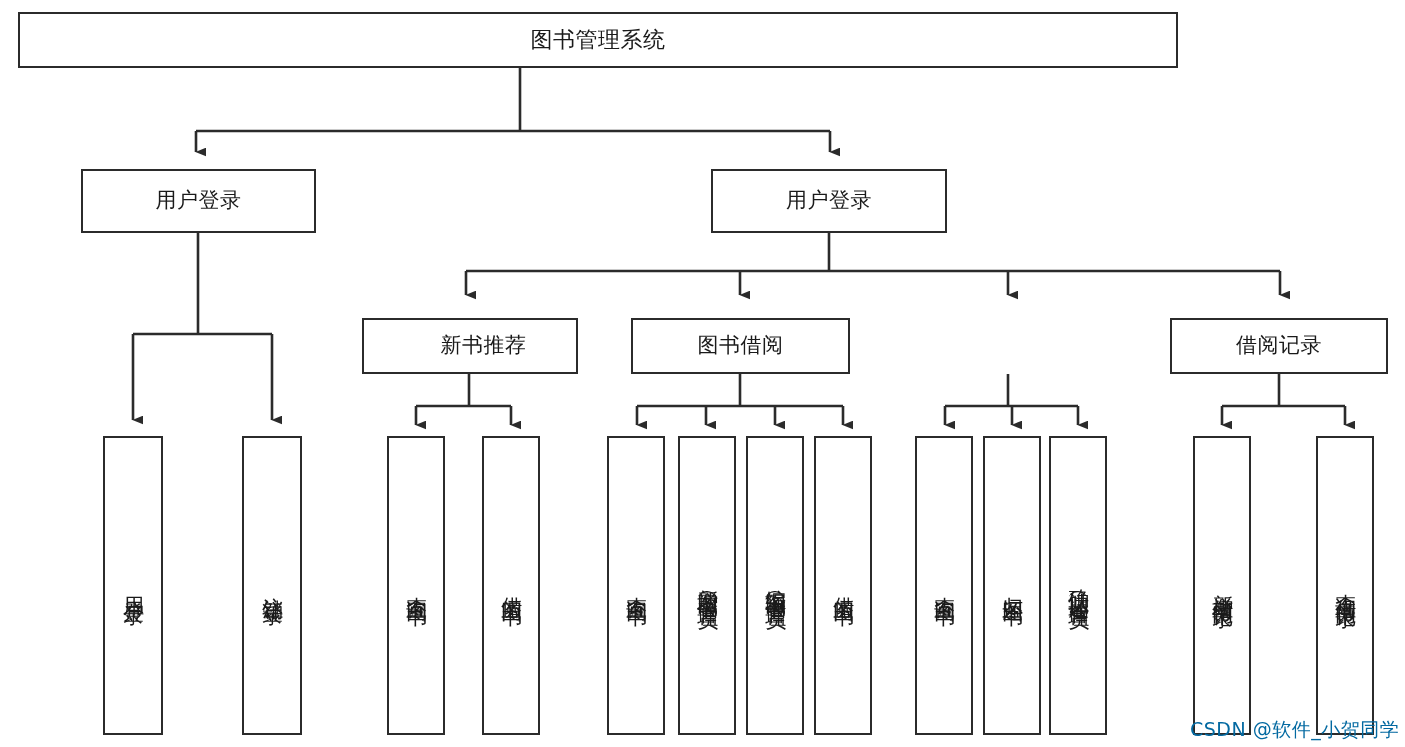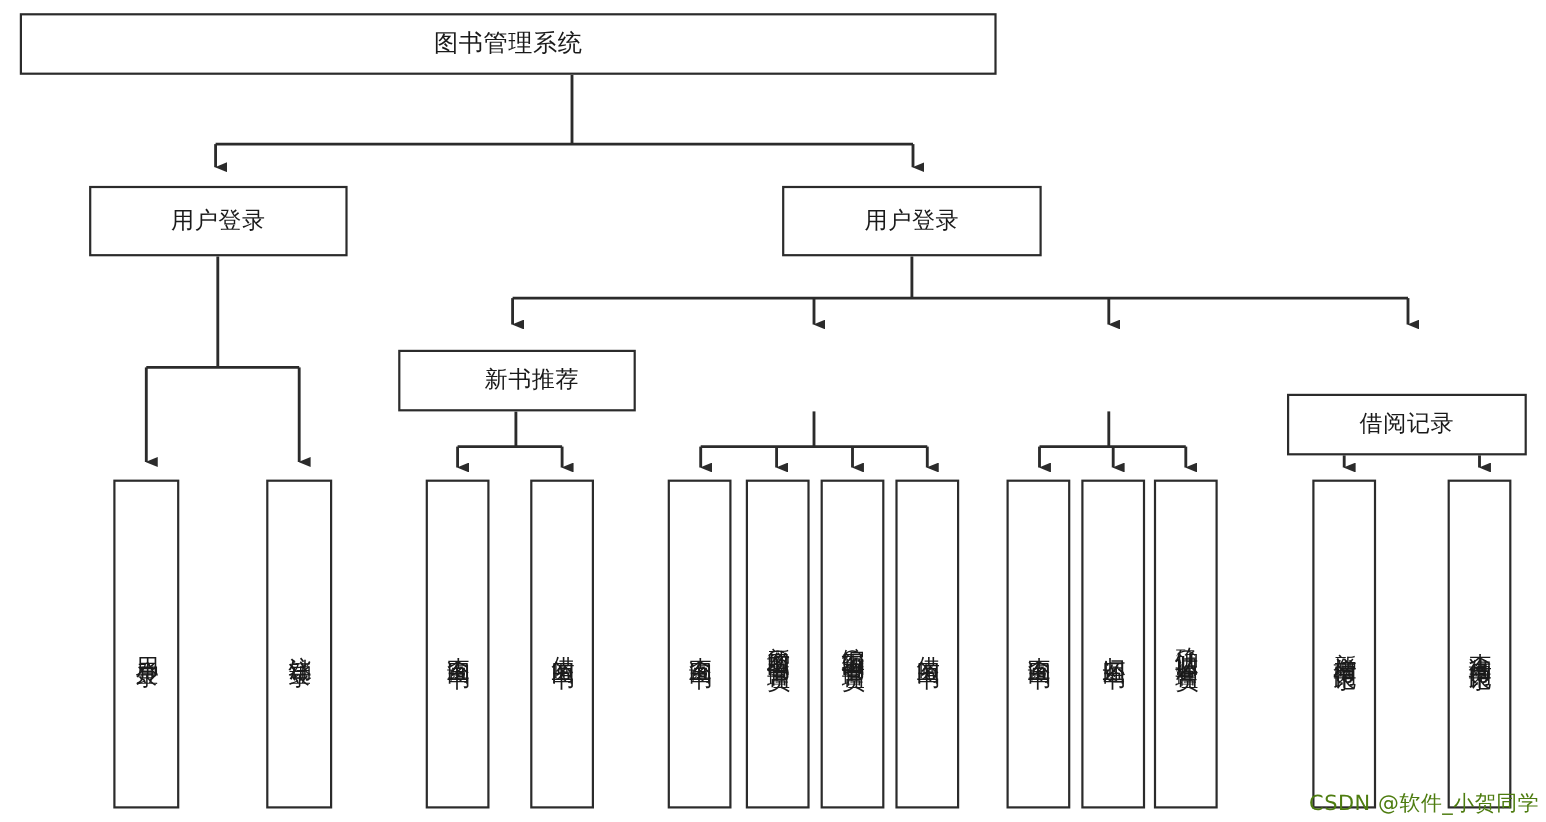--- a/index.html
+++ b/index.html
@@ -50,21 +50,21 @@
   }
   .node.vertical .label {
     writing-mode: vertical-rl;
     text-orientation: upright;
     font-size: 21px;
     letter-spacing: 3px;
   }
   .node.root .label { font-size: 22px; }
   .watermark {
     position: absolute;
-    color: #4d7c0f;
+    color: #0369a1;
     font-size: 19px;
     white-space: nowrap;
     font-family: "DejaVu Sans", "Liberation Sans", sans-serif;
     letter-spacing: 0.5px;
   }
 </style>
 </head>
 <body>
 
 <div id="diagram-root">
@@ -113,35 +113,38 @@
       <path d="M1012,406 L1012,425" marker-end="url(#arrowhead)"></path>
       <path d="M1078,406 L1078,425" marker-end="url(#arrowhead)"></path>
 
       <path d="M1279,374 L1279,406"></path>
       <path d="M1222,406 L1345,406"></path>
       <path d="M1222,406 L1222,425" marker-end="url(#arrowhead)"></path>
       <path d="M1345,406 L1345,425" marker-end="url(#arrowhead)"></path>
     </g>
   </svg>
 
-  <div class="node horizontal root" style="left:18px; top:12px; width:888px; height:56px;">
+  <div class="node horizontal root" style="left:18px; top:12px; width:1160px; height:56px;">
     <span class="label">图书管理系统</span>
   </div>
 
   <div class="node horizontal" style="left:81px; top:169px; width:235px; height:64px;">
     <span class="label">用户登录</span>
   </div>
   <div class="node horizontal" style="left:711px; top:169px; width:236px; height:64px;">
     <span class="label">用户登录</span>
   </div>
 
   <div class="node horizontal" style="left:362px; top:318px; width:216px; height:56px;padding-left:27px;">
     <span class="label">新书推荐</span>
   </div>
-  <div class="node horizontal" style="left:1170px; top:318px; width:218px; height:56px;margin-top:40px;">
+  <div class="node horizontal" style="left:631px; top:318px; width:219px; height:56px;">
+    <span class="label">图书借阅</span>
+  </div>
+  <div class="node horizontal" style="left:1170px; top:318px; width:218px; height:56px;">
     <span class="label">借阅记录</span>
   </div>
 
   <div class="node vertical" style="left:103px; top:436px; width:60px; height:299px;">
     <span class="label">用户登录</span>
   </div>
   <div class="node vertical" style="left:242px; top:436px; width:60px; height:299px;">
     <span class="label">注销登录</span>
   </div>
 

